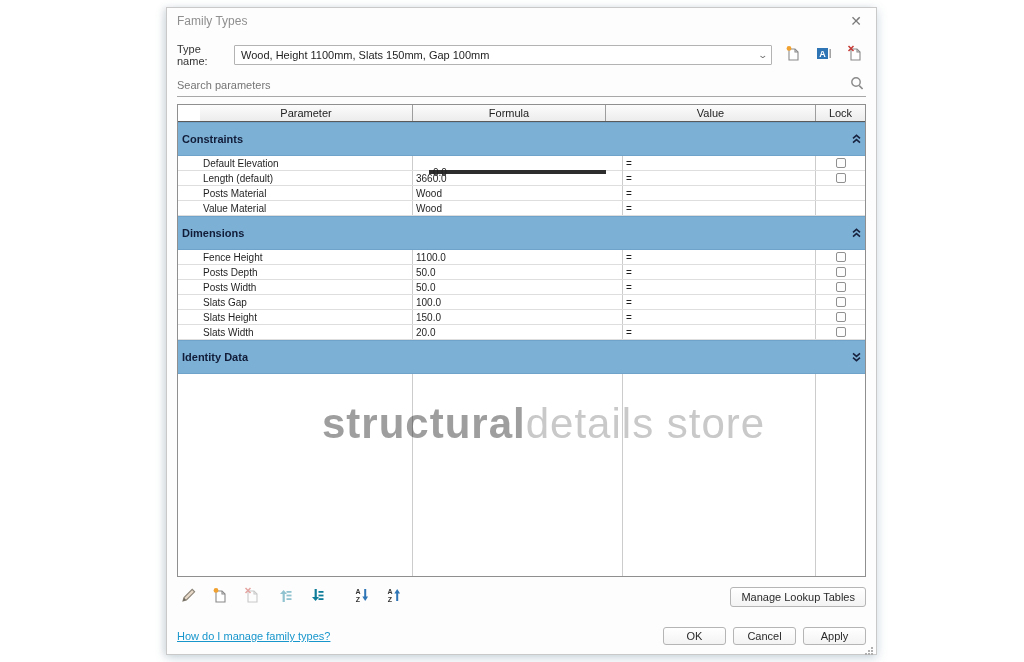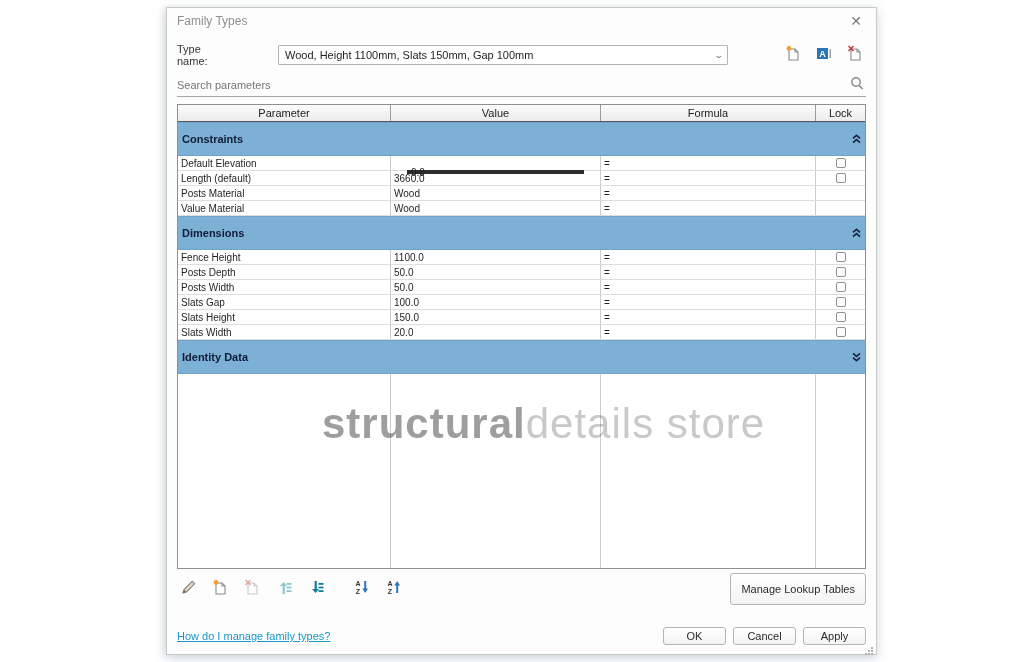--- a/index.html
+++ b/index.html
@@ -10,39 +10,39 @@
     background:#fdfdfd; border:1px solid #c9c9c9;
     box-shadow:0 3px 10px rgba(70,110,140,.28), -4px 0 6px rgba(0,0,0,.05);
     display:flex; flex-direction:column;
   }
   .titlebar { height:26px; display:flex; align-items:center; padding:12px 10px; flex:0 0 auto; }
   .title { font-size:12px; color:#8f8f8f; }
   .close-btn { margin-left:auto; font-size:14px; color:#7a7a7a; cursor:pointer; padding:0 4px; line-height:14px; }
 
   .body { flex:1; display:flex; flex-direction:column; padding:4px 10px 6px 10px; }
 
-  .typename-row { display:flex; align-items:center; height:22px; margin-top:6px; flex:0 0 auto;gap:44px; }
+  .typename-row { display:flex; align-items:center; height:22px; margin-top:6px; flex:0 0 auto; }
   .typename-label { font-size:11px; color:#333; width:57px; flex:0 0 auto; }
   .combobox { flex:1; height:20px; background:#fff; border:1px solid #b3b3b3; border-radius:1px;
     display:flex; align-items:center; padding:0 4px 0 6px; font-size:11px; color:#1e1e1e; }
   .combobox .val { flex:1; white-space:nowrap; overflow:hidden; }
   .combo-arrow { font-size:9px; color:#707070; transform:scaleX(1.4); }
   .tn-tools { display:flex; gap:9px; margin-left:10px; flex:0 0 auto; }
   .tool-btn { width:22px; height:20px; display:flex; align-items:center; justify-content:center; cursor:pointer; }
 
   .search-row { display:flex; align-items:center; height:24px; margin-top:7px; border-bottom:1px solid #a8a8a8; flex:0 0 auto; }
   .search-input { flex:1; border:0; outline:0; background:transparent; font-size:11px; color:#333; font-family:"Liberation Sans", sans-serif; }
   .search-icon { flex:0 0 auto; padding-right:2px; }
 
   .ptable { margin-top:7px; flex:1; border:1px solid #8f8f8f; background:#fff; display:flex; flex-direction:column; overflow:hidden; position:relative; }
   .thead { display:flex; height:17px; border-bottom:1px solid #5a5a5a; flex:0 0 auto; }
   .th { background:linear-gradient(#fcfcfc,#ececec); border-right:1px solid #9d9d9d; font-size:11px; color:#222;
         display:flex; align-items:center; justify-content:center; }
   .th:last-child { border-right:none; }
-  .col-param { width:213px; flex:0 0 auto; }
+  .col-param { width:213px; flex:0 0 auto;margin-left:22px; }
   .col-value { width:210px; flex:0 0 auto; }
   .col-formula { flex:1; }
   .col-lock { width:49px; flex:0 0 auto; }
 
   .sec-row { height:15px; background:#7db0d5; border-top:1px solid #6fa3c9; border-bottom:1px solid #6fa3c9;
     display:flex; align-items:center; padding:16px 4px; flex:0 0 auto; cursor:pointer; }
   .sec-label { font-size:11px; font-weight:bold; color:#101c38; flex:1; line-height:11px; }
   .sec-chev { flex:0 0 auto; display:flex; }
 
   .data-row { height:15px; display:flex; border-bottom:1px solid #dedede; flex:0 0 auto; }
@@ -61,23 +61,23 @@
   .wm-light { color:#c9c9c9; }
 
   .toolbar-row { display:flex; align-items:center; height:30px; margin-top:5px; flex:0 0 auto; }
   .tb-icons { display:flex; align-items:center; gap:10px; }
   .tb-btn { width:22px; height:22px; display:flex; align-items:center; justify-content:center; cursor:pointer; }
   .tb-btn.disabled { opacity:.45; cursor:default; }
   .tb-gap { margin-left:14px; }
   .btn { background:linear-gradient(#ffffff,#f3f3f3); border:1px solid #b5b5b5; border-radius:3px;
     font-size:11px; color:#2a2a2a; display:flex; align-items:center; justify-content:center; cursor:pointer;
     font-family:"Liberation Sans", sans-serif; }
-  .manage-btn { margin-left:auto; height:32px; padding:0 10px; }
-
-  .bottom-row { display:flex; align-items:center; height:24px; margin-top:20px; flex:0 0 auto; }
+  .manage-btn { margin-left:auto; height:20px; padding:0 10px; }
+
+  .bottom-row { display:flex; align-items:center; height:24px; margin-top:12px; flex:0 0 auto; }
   .help-link { font-size:11px; color:#1796cc; text-decoration:underline; cursor:pointer; }
   .dlg-buttons { margin-left:auto; display:flex; gap:7px; }
   .dlg-btn { width:63px; height:18px; }
   .resize-grip { position:absolute; right:2px; bottom:2px; width:10px; height:10px; }
 </style>
 </head>
 <body>
 
 <div class="dialog">
   <div class="titlebar">
@@ -123,22 +123,22 @@
         <svg width="14" height="14" viewBox="0 0 14 14">
             <circle cx="6" cy="6" r="4.2" fill="none" stroke="#8a8a8a" stroke-width="1.4"></circle>
             <line x1="9.2" y1="9.6" x2="12.6" y2="13" stroke="#8a8a8a" stroke-width="1.6"></line>
           </svg>
       </span>
     </div>
 
     <div class="ptable">
       <div class="thead" id="thead">
           <div class="th col-param">Parameter</div>
+          <div class="th col-formula">Formula</div>
           <div class="th col-value">Value</div>
-          <div class="th col-formula">Formula</div>
           <div class="th col-lock">Lock</div>
         </div>
       <div id="tbody" style="display:flex;flex-direction:column;flex:1;overflow:hidden;">
           <div class="sec-row">
             <span class="sec-label">Constraints</span>
             <span class="sec-chev">
               <svg width="9" height="10" viewBox="0 0 9 10">
                 <path d="M1 4.4 L4.5 1.4 L8 4.4" fill="none" stroke="#17223f" stroke-width="1.6"></path>
                 <path d="M1 8.6 L4.5 5.6 L8 8.6" fill="none" stroke="#17223f" stroke-width="1.6"></path>
               </svg>

